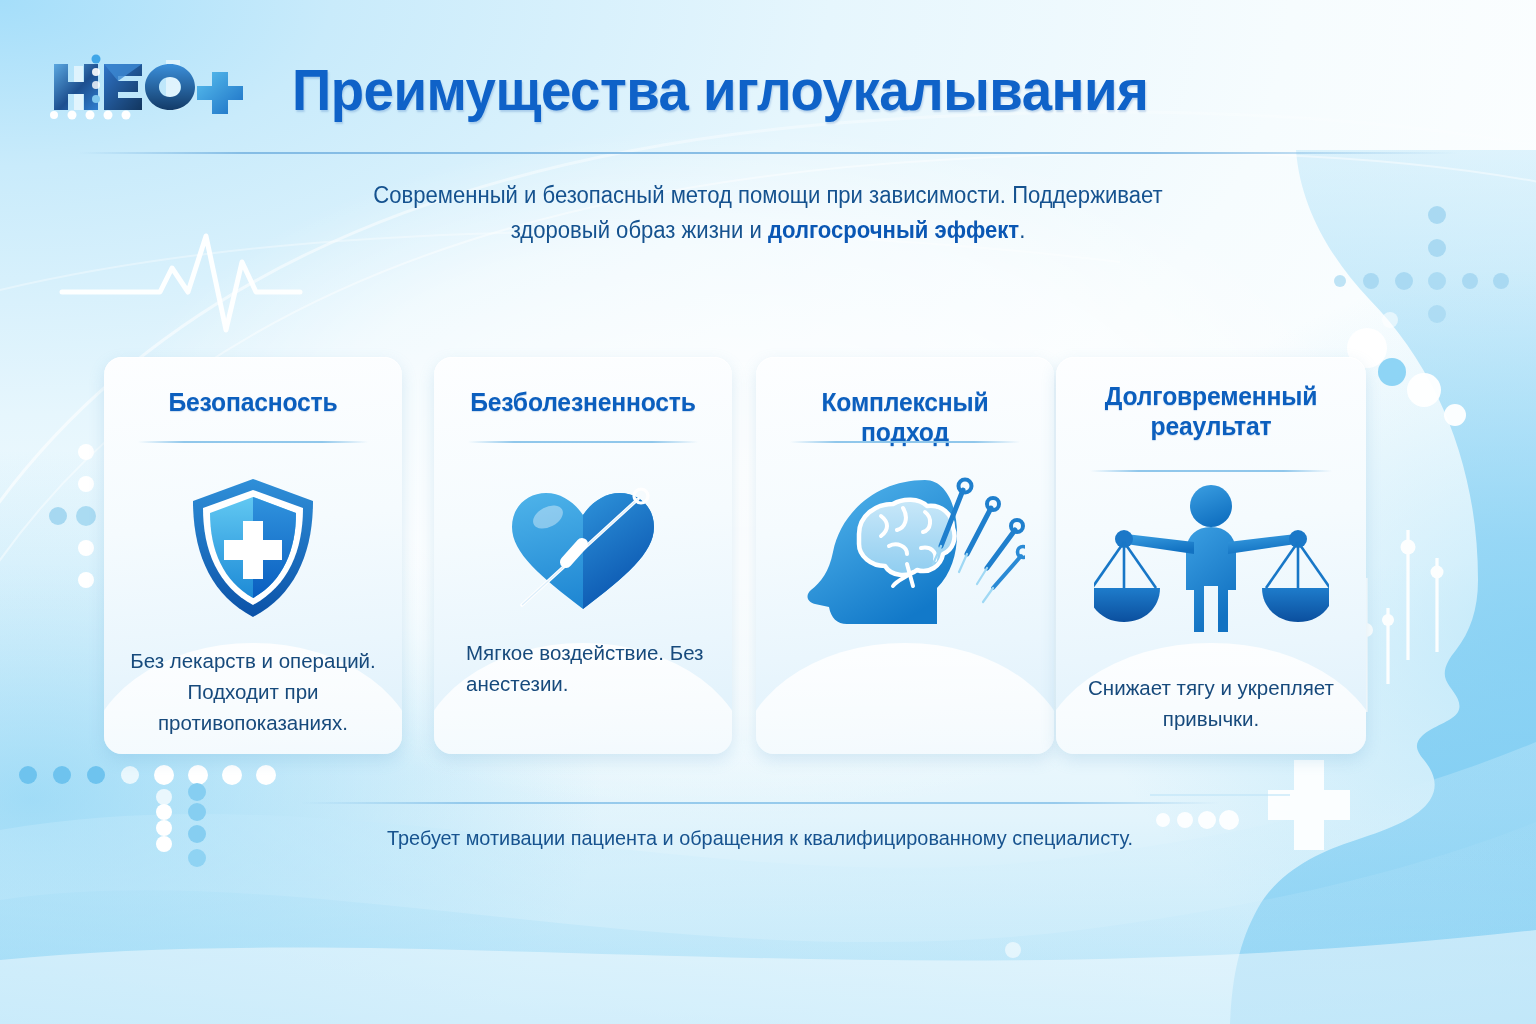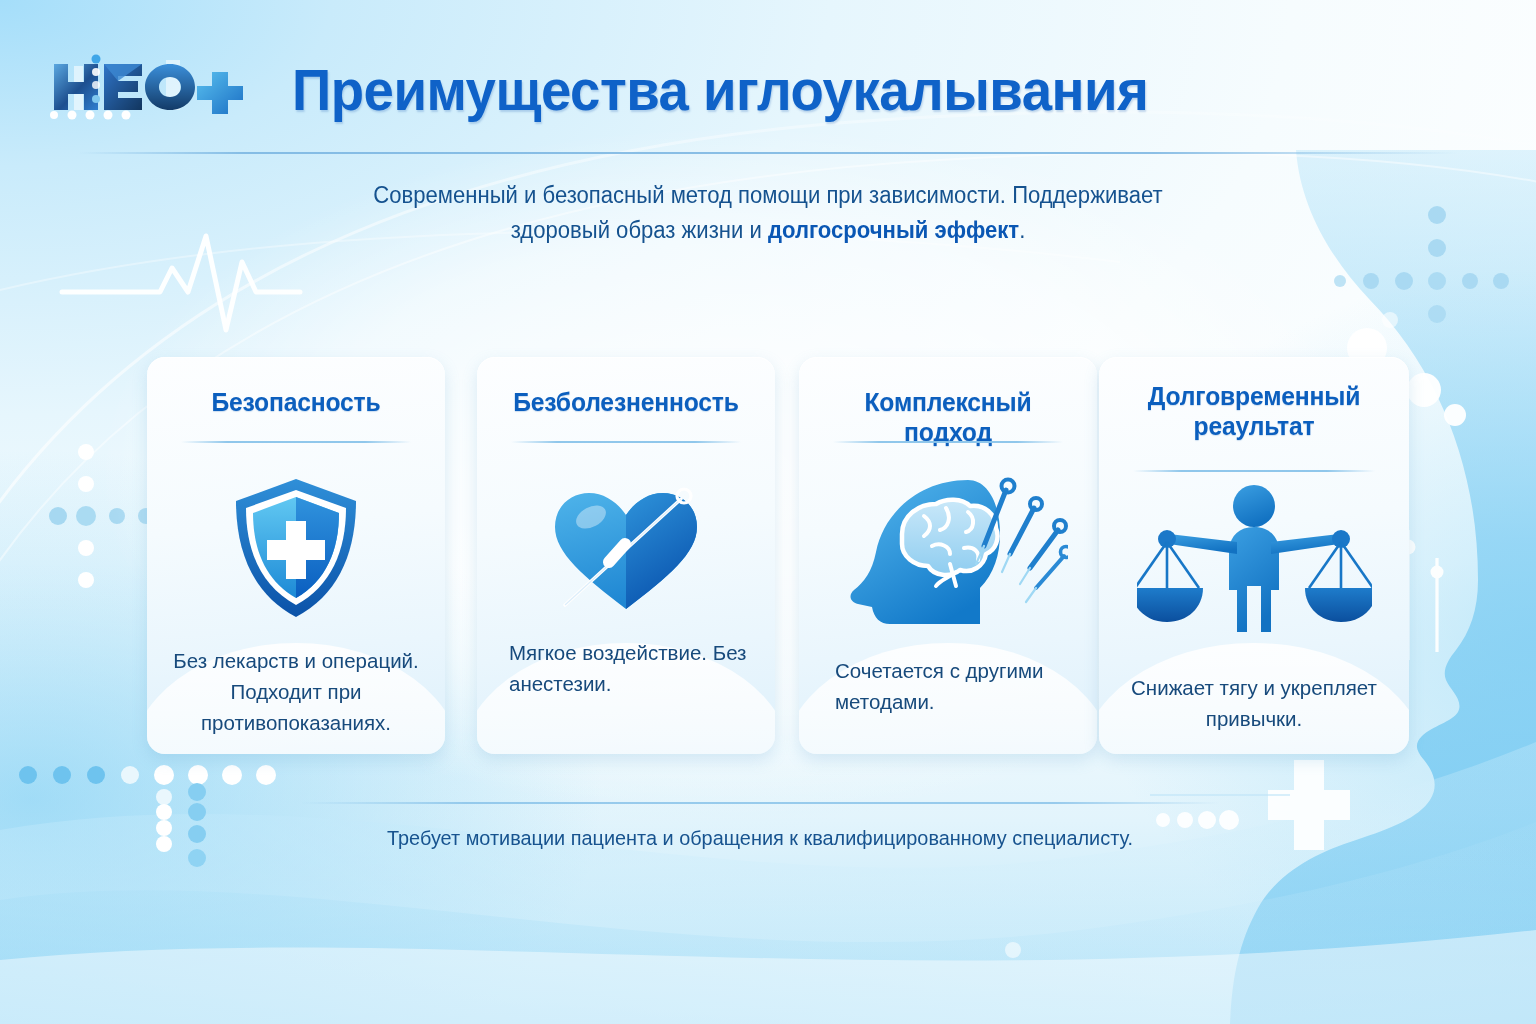--- a/index.html
+++ b/index.html
@@ -62,21 +62,20 @@
   .subtitle b{ color:#0a57b4; font-weight:700; }
 
   
   .cards{ position:absolute; left:0; top:357px; width:1536px; height:400px; }
   .card{
     position:absolute; top:0; width:298px; height:397px;
     border-radius:18px;
     background:linear-gradient(175deg,#fdfeff 0%, #f5fbfe 42%, #eaf6fd 72%, #ddf0fb 100%);
     box-shadow:0 6px 16px rgba(90,160,205,.20), 0 1px 0 rgba(255,255,255,.9) inset;
     overflow:hidden;
-    margin-left:43px;
   }
   .card::after{
     content:"";
     position:absolute; left:-6%; bottom:-34%; width:112%; height:62%;
     border-radius:50%;
     background:linear-gradient(180deg, rgba(255,255,255,.9), rgba(255,255,255,.35));
   }
   .card-1{ left:104px; }
   .card-2{ left:434px; }
   .card-3{ left:756px; }
@@ -430,21 +429,20 @@
               <line x1="202" y1="100" x2="192" y2="116"></line>
               <line x1="208" y1="120" x2="198" y2="134"></line>
             </g>
             <circle cx="180" cy="18" r="6.5" fill="none" stroke="#1f7fcd" stroke-width="4"></circle>
             <circle cx="208" cy="36" r="6" fill="none" stroke="#1f7fcd" stroke-width="4"></circle>
             <circle cx="232" cy="58" r="6" fill="none" stroke="#1f7fcd" stroke-width="4"></circle>
             <circle cx="238" cy="84" r="5.5" fill="none" stroke="#2a8ad5" stroke-width="3.6"></circle>
           </g>
         </svg>
       </div>
-      <div class="card-text">Сочетается с другими методами.</div>
     </div>
 
     <div class="card card-4">
       <div class="card-title">Долговременный реаультат</div>
       <div class="card-rule"></div>
       <div class="card-icon">
         <svg width="235" height="150" viewBox="0 0 235 150">
           <defs>
             <linearGradient id="psG" x1="0" y1="0" x2="0.4" y2="1">
               <stop offset="0%" stop-color="#3b9fe2"></stop>

